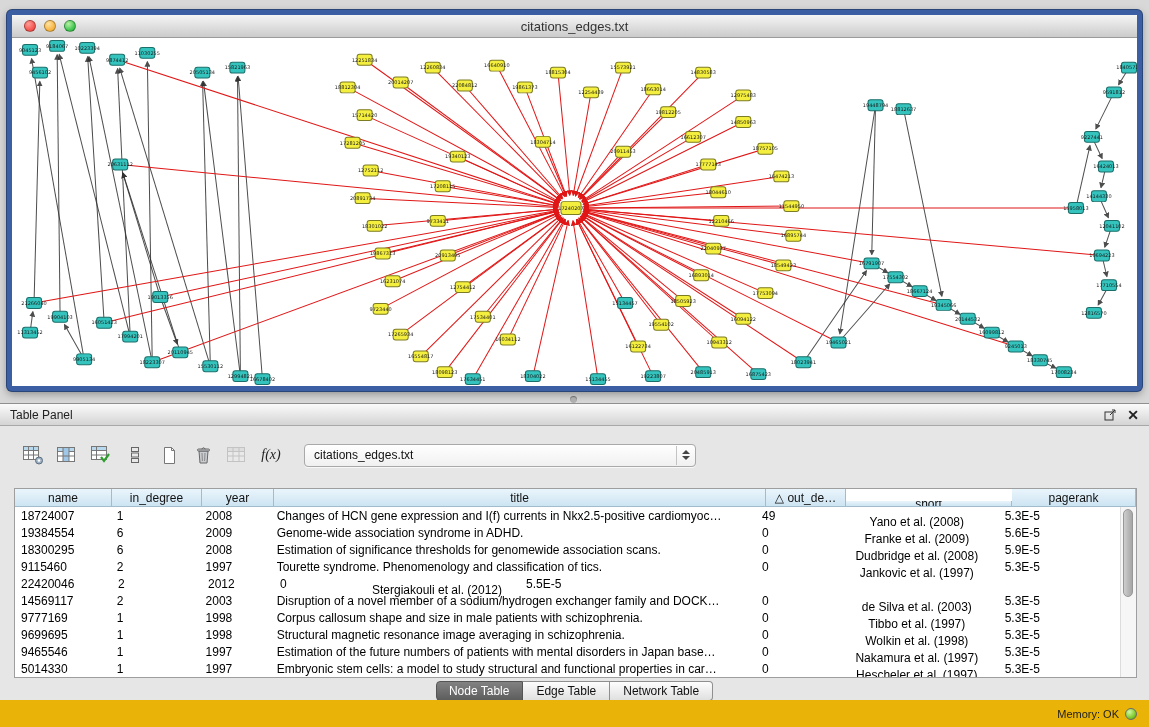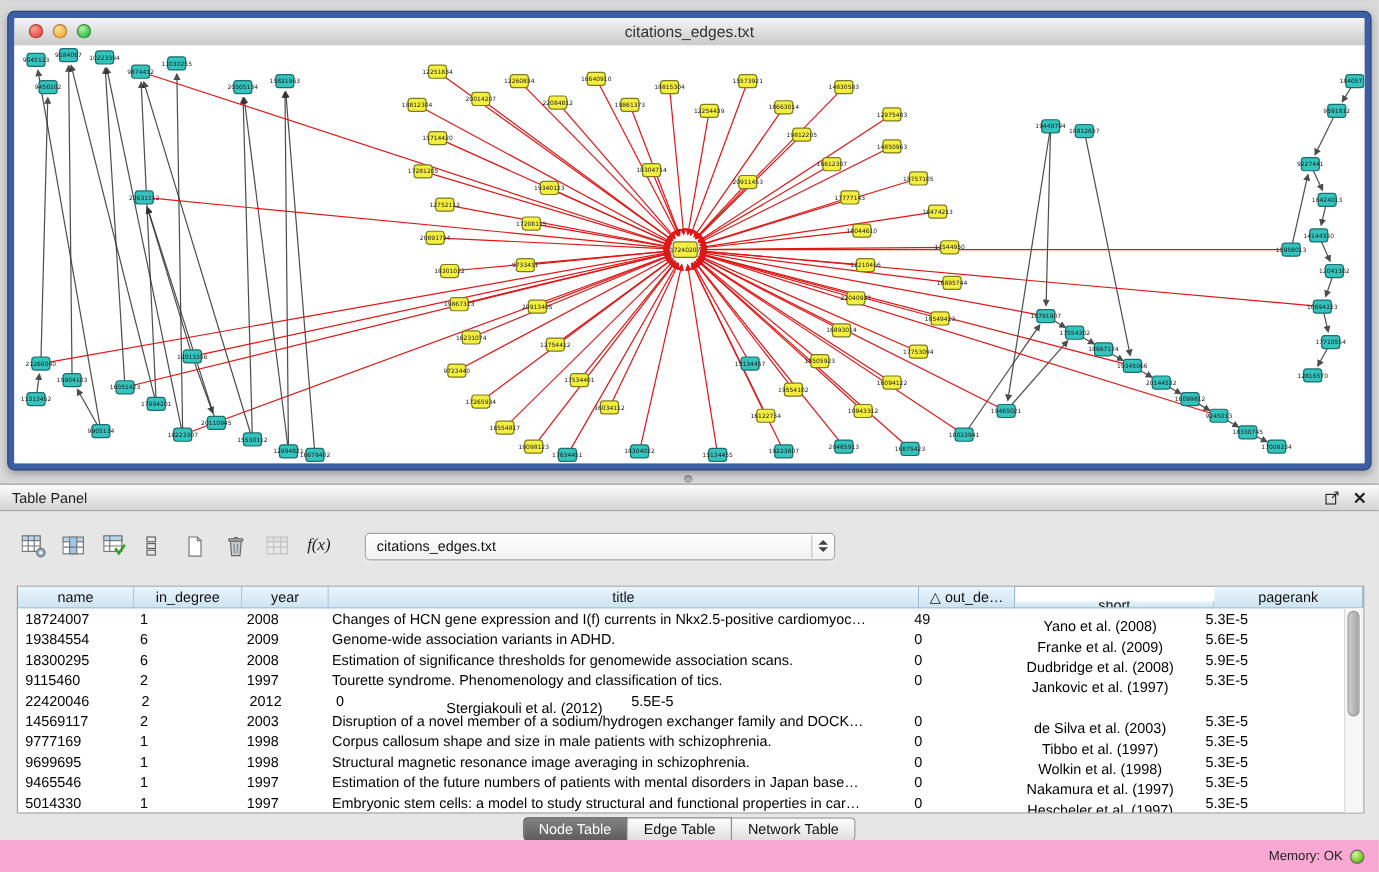--- a/index.html
+++ b/index.html
@@ -38,21 +38,21 @@
   .table-panel{position:absolute;left:0;top:403px;width:1149px;height:297px;
     background:#e6e6e6;border-top:1px solid #8f8f8f;box-sizing:border-box;}
   .panel-header{height:21px;background:linear-gradient(#fbfbfb,#d4d4d4);
     border-bottom:1px solid #a8a8a8;display:flex;align-items:center;
     padding:0 10px;font-size:12px;color:#222;}
   .ph-spacer{flex:1;}
   .ph-icon{margin-left:10px;cursor:default;display:flex;align-items:center;}
   .close-x{font-size:14px;font-weight:bold;color:#222;line-height:1;}
   
   .toolbar{position:absolute;left:18px;top:36px;display:flex;align-items:center;height:30px;}
-  .tbtn{width:30px;height:28px;display:flex;align-items:center;justify-content:flex-start;
+  .tbtn{width:30px;height:28px;display:flex;align-items:center;justify-content:center;
     margin-right:4px;border-radius:3px;}
   .tbtn.disabled{opacity:.45;}
   .fx{font-family:"Liberation Serif",serif;font-style:italic;font-size:14px;color:#222;}
   .combo{margin-left:14px;width:392px;height:23px;background:linear-gradient(#ffffff,#f0f0f0);
     border:1px solid #a9a9a9;border-radius:4px;display:flex;align-items:center;
     font-size:12px;color:#111;padding-left:9px;position:relative;box-sizing:border-box;
     box-shadow:0 1px 0 rgba(255,255,255,.7);}
   .combo-arrows{position:absolute;right:1px;top:1px;bottom:1px;width:17px;
     border-left:1px solid #c4c4c4;display:flex;flex-direction:column;
     align-items:center;justify-content:center;}
@@ -79,21 +79,21 @@
     background:linear-gradient(90deg,#cecece,#a6a6a6);border:1px solid #979797;box-sizing:border-box;}
   
   .tab-bar{position:absolute;left:0;right:0;top:277px;display:flex;justify-content:center;}
   .tab{height:20px;padding:0 13px;font-size:12px;display:flex;align-items:center;
     border:1px solid #8f8f8f;border-left:none;background:linear-gradient(#fdfdfd,#e0e0e0);
     color:#111;box-sizing:border-box;}
   .tab:first-child{border-left:1px solid #8f8f8f;border-radius:4px 0 0 4px;padding-left:12px;}
   .tab:last-child{border-radius:0 4px 4px 0;}
   .tab.selected{background:linear-gradient(#828282,#5d5d5d);color:#fff;border-color:#555;}
   
-  .statusbar{position:absolute;left:0;top:700px;width:1149px;height:27px;background:#f9a8d4;
+  .statusbar{position:absolute;left:0;top:700px;width:1149px;height:27px;background:#eab308;
     display:flex;align-items:center;justify-content:flex-end;padding-right:12px;
     box-sizing:border-box;font-size:11px;color:#222;gap:6px;padding-left:24px;}
   .mem-dot{width:12px;height:12px;border-radius:50%;border:1px solid #6a6a6a;box-sizing:border-box;
     background:radial-gradient(circle at 35% 30%,#d2f8a4,#7ecb2d 60%,#4c9013);}
 </style>
 </head>
 <body>
 
 <div class="net-window">
   <div class="titlebar">
@@ -754,21 +754,21 @@
           <div class="td col2">2008</div>
           <div class="td col3">Changes of HCN gene expression and I(f) currents in Nkx2.5-positive cardiomyoc…</div>
           <div class="td col4">49</div>
           <div class="td col5">Yano et al. (2008)</div>
           <div class="td col6">5.3E-5</div>
         </div>
         <div class="tr">
           <div class="td col0">19384554</div>
           <div class="td col1">6</div>
           <div class="td col2">2009</div>
-          <div class="td col3">Genome-wide association variants in ADHD.</div>
+          <div class="td col3">Genome-wide association syndrome in ADHD.</div>
           <div class="td col4">0</div>
           <div class="td col5">Franke et al. (2009)</div>
           <div class="td col6">5.6E-5</div>
         </div>
         <div class="tr">
           <div class="td col0">18300295</div>
           <div class="td col1">6</div>
           <div class="td col2">2008</div>
           <div class="td col3">Estimation of significance thresholds for genomewide association scans.</div>
           <div class="td col4">0</div>

